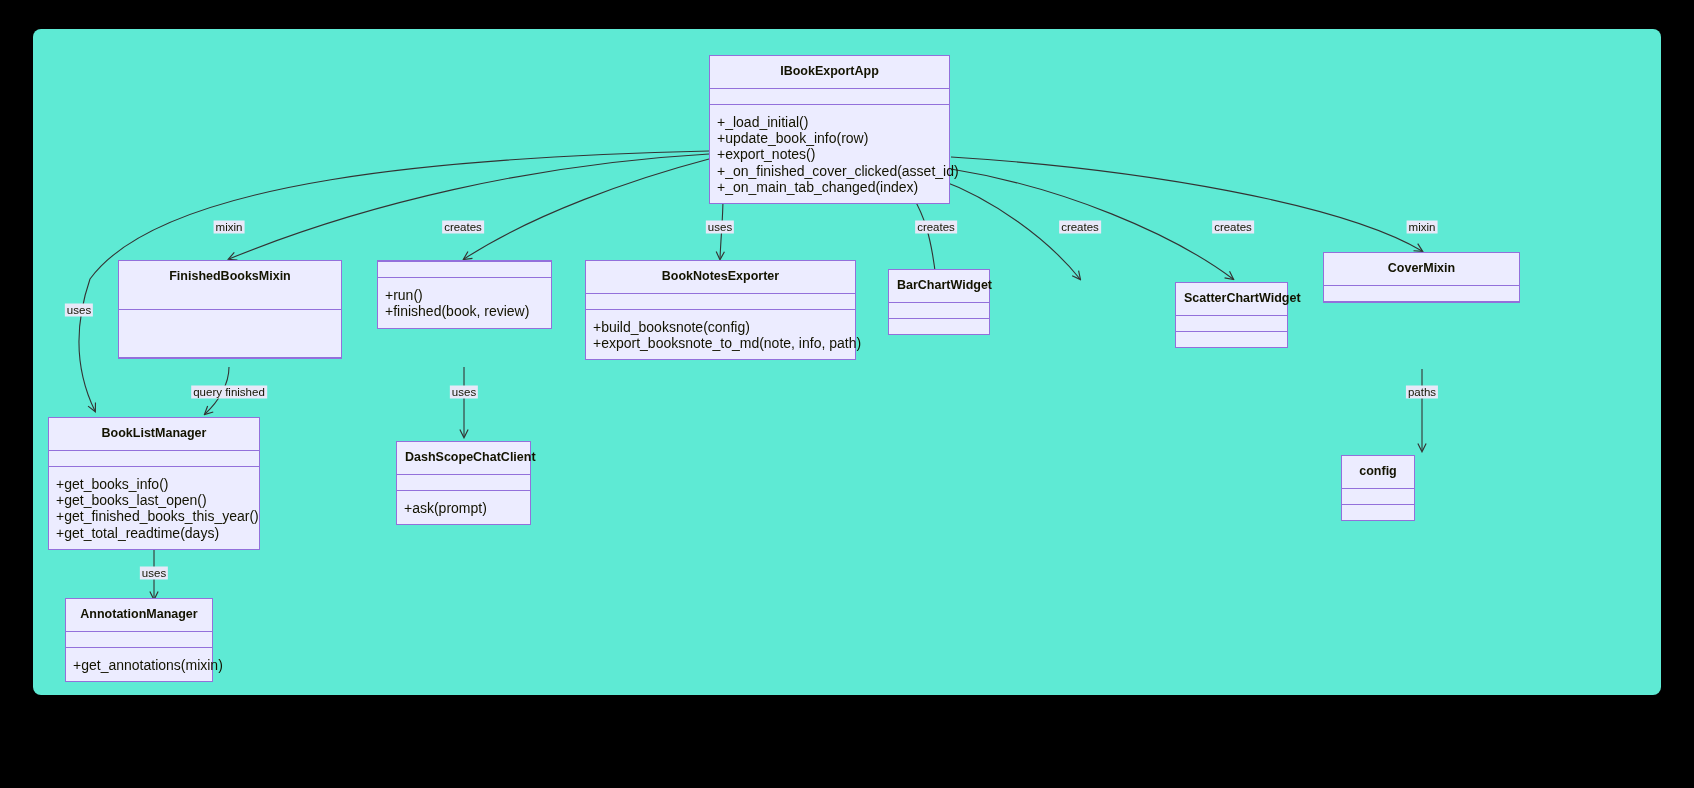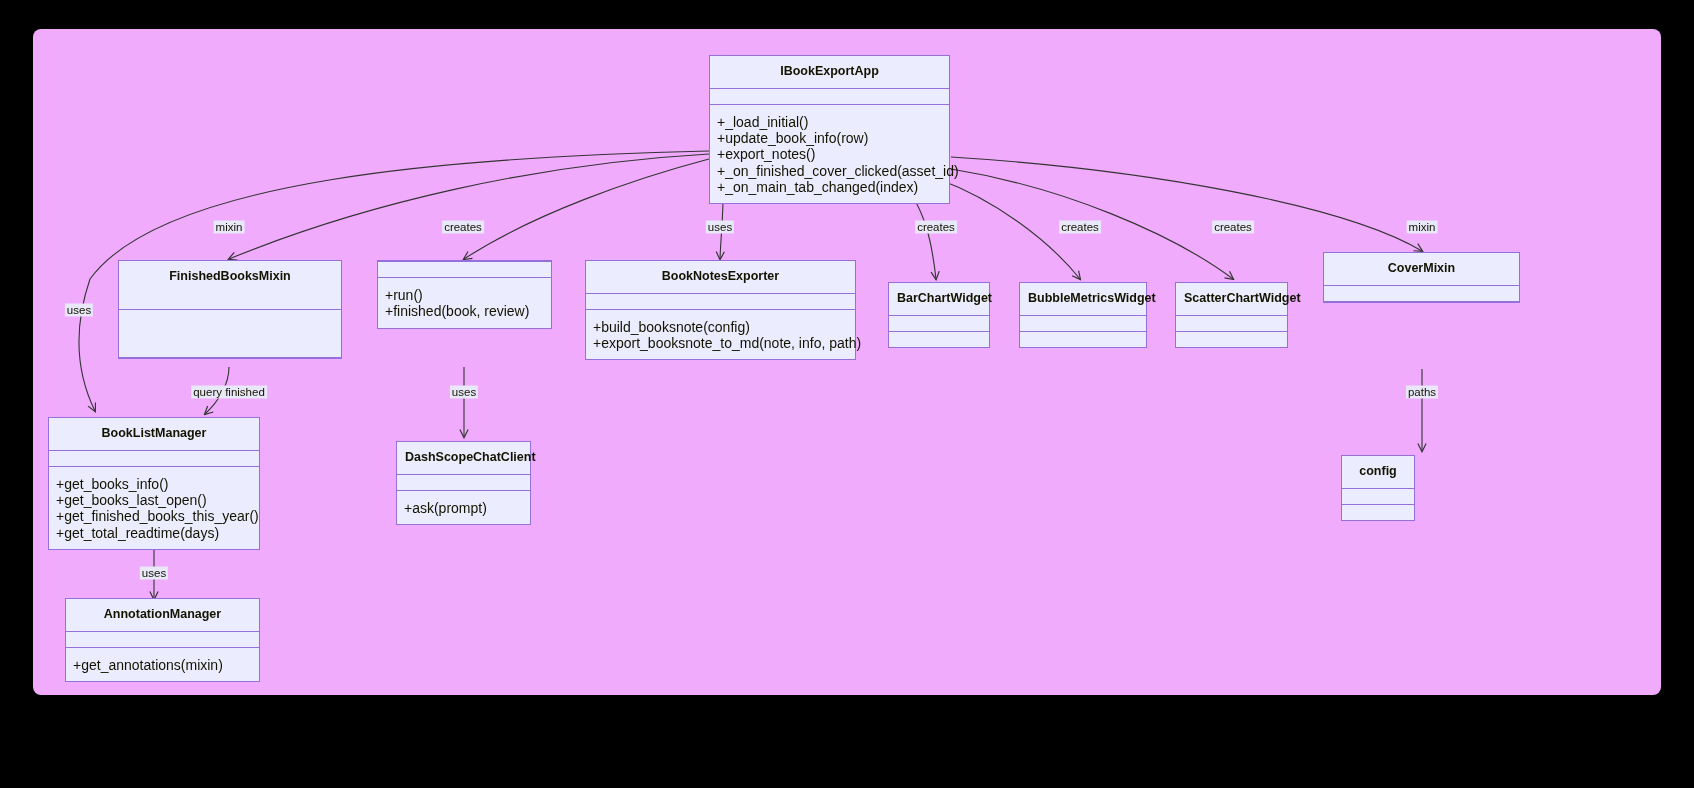--- a/index.html
+++ b/index.html
@@ -14,21 +14,21 @@
     background: #000000;
     overflow: hidden;
     font-family: "Liberation Sans", sans-serif;
   }
   #canvas {
     position: absolute;
     left: 33px;
     top: 29px;
     width: 1628px;
     height: 666px;
-    background: #f0abfc;
+    background: #5eead4;
     border-radius: 8px;
   }
   #edges {
     position: absolute;
     left: 0;
     top: 0;
     width: 1628px;
     height: 666px;
     pointer-events: none;
   }
@@ -160,35 +160,28 @@
       <div class="cls-title">BookNotesExporter</div>
       <div class="cls-sep"></div>
       <div class="cls-attrs"></div>
       <div class="cls-sep"></div>
       <div class="cls-methods">
         <div class="m">+build_booksnote(config)</div>
         <div class="m">+export_booksnote_to_md(note, info, path)</div>
       </div>
     </div>
 
-    <div class="cls" style="left:855px; top:253px; width:102px;">
+    <div class="cls" style="left:855px; top:240px; width:102px;">
       <div class="cls-title">BarChartWidget</div>
       <div class="cls-sep"></div>
       <div class="cls-attrs"></div>
       <div class="cls-sep"></div>
       <div class="cls-methods empty"></div>
     </div>
 
-    <div class="cls" style="left:986px; top:253px; width:128px;">
-      <div class="cls-title">BubbleMetricsWidget</div>
-      <div class="cls-sep"></div>
-      <div class="cls-attrs"></div>
-      <div class="cls-sep"></div>
-      <div class="cls-methods empty"></div>
-    </div>
 
     <div class="cls" style="left:1142px; top:253px; width:113px;">
       <div class="cls-title">ScatterChartWidget</div>
       <div class="cls-sep"></div>
       <div class="cls-attrs"></div>
       <div class="cls-sep"></div>
       <div class="cls-methods empty"></div>
     </div>
 
     <div class="cls" style="left:1290px; top:223px; width:197px;">
@@ -222,21 +215,21 @@
     </div>
 
     <div class="cls" style="left:1308px; top:426px; width:74px;">
       <div class="cls-title">config</div>
       <div class="cls-sep"></div>
       <div class="cls-attrs"></div>
       <div class="cls-sep"></div>
       <div class="cls-methods empty"></div>
     </div>
 
-    <div class="cls" style="left:32px; top:569px; width:195px;">
+    <div class="cls" style="left:32px; top:569px; width:148px;">
       <div class="cls-title">AnnotationManager</div>
       <div class="cls-sep"></div>
       <div class="cls-attrs"></div>
       <div class="cls-sep"></div>
       <div class="cls-methods">
         <div class="m">+get_annotations(mixin)</div>
       </div>
     </div>
 
     <div class="edge-label" style="left:196px; top:198px;">mixin</div>

